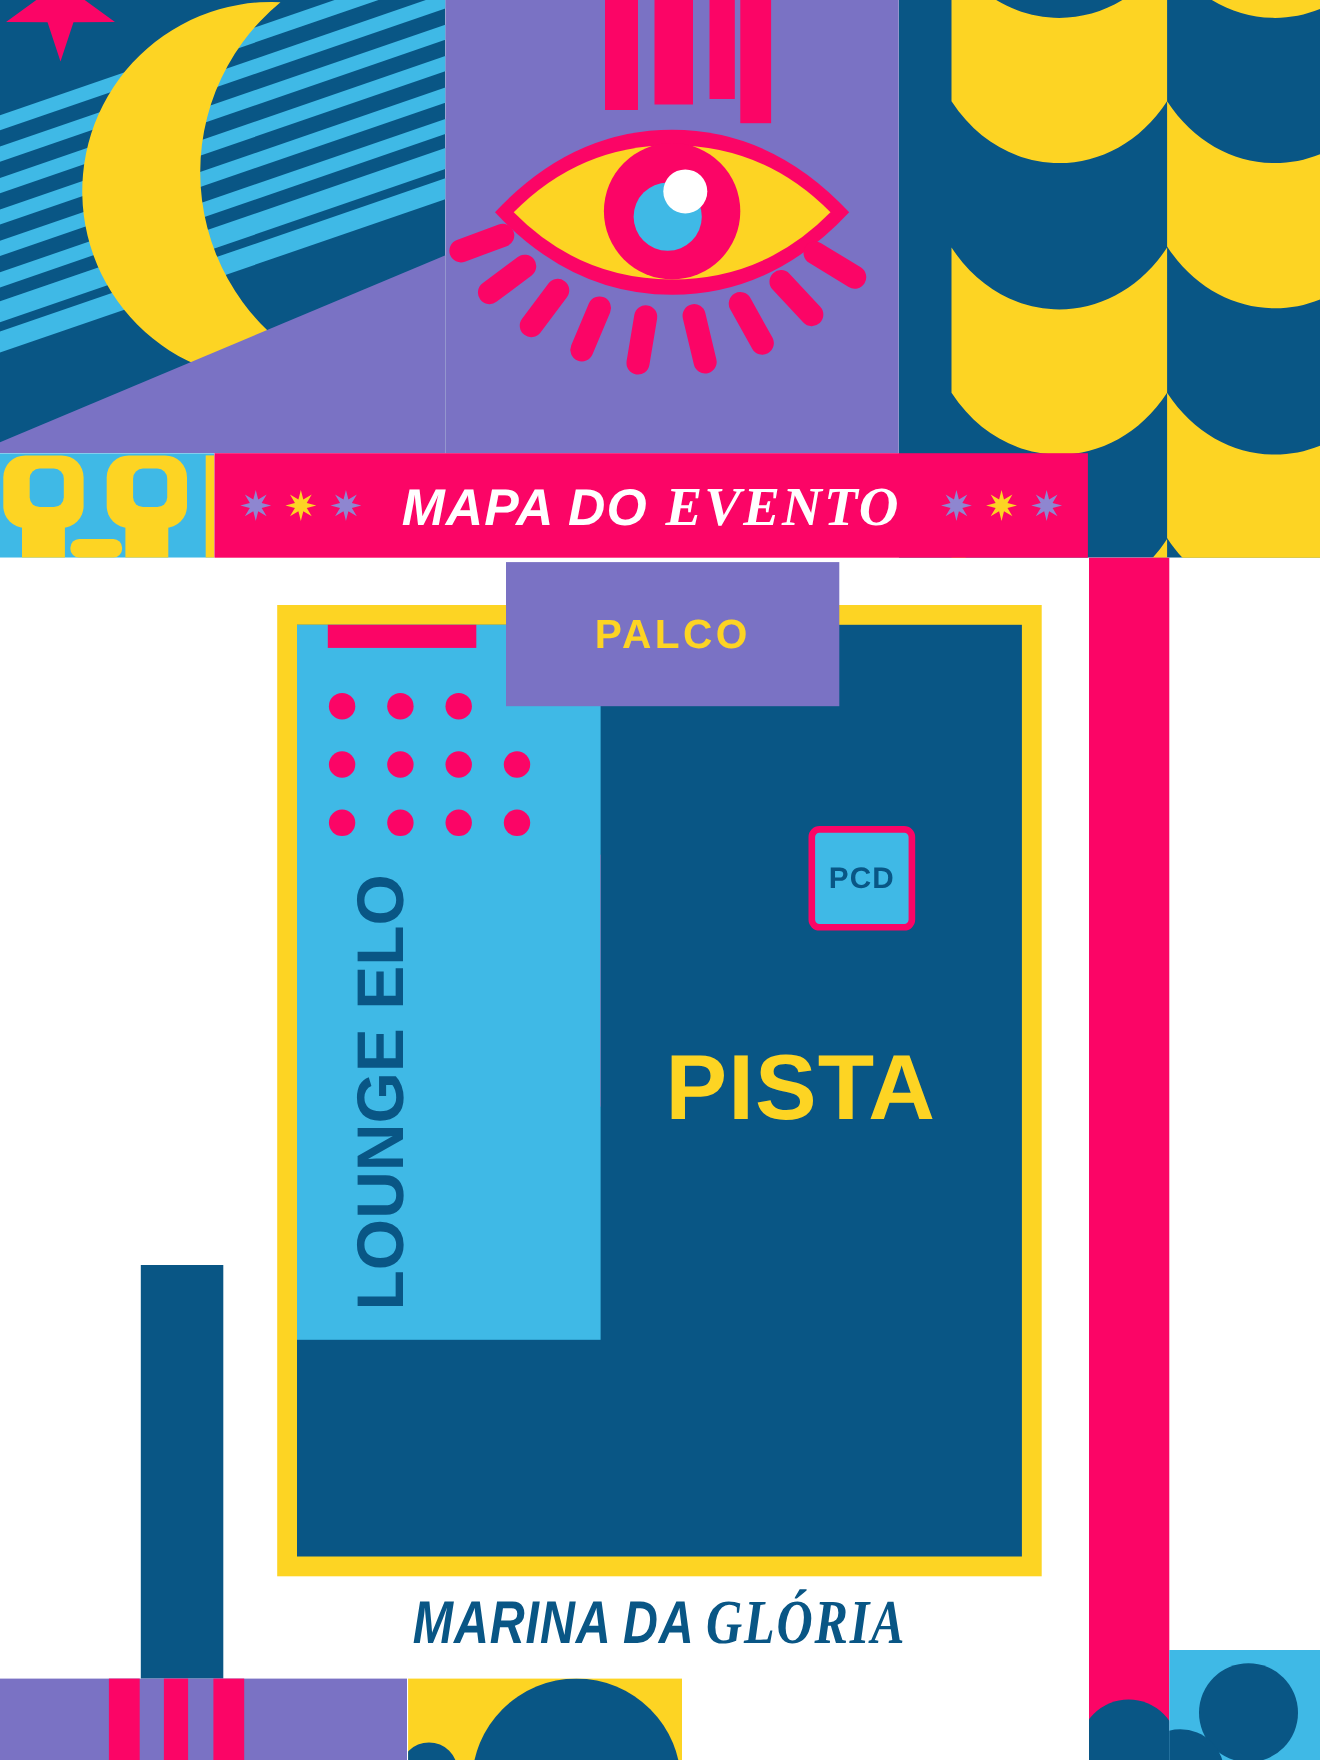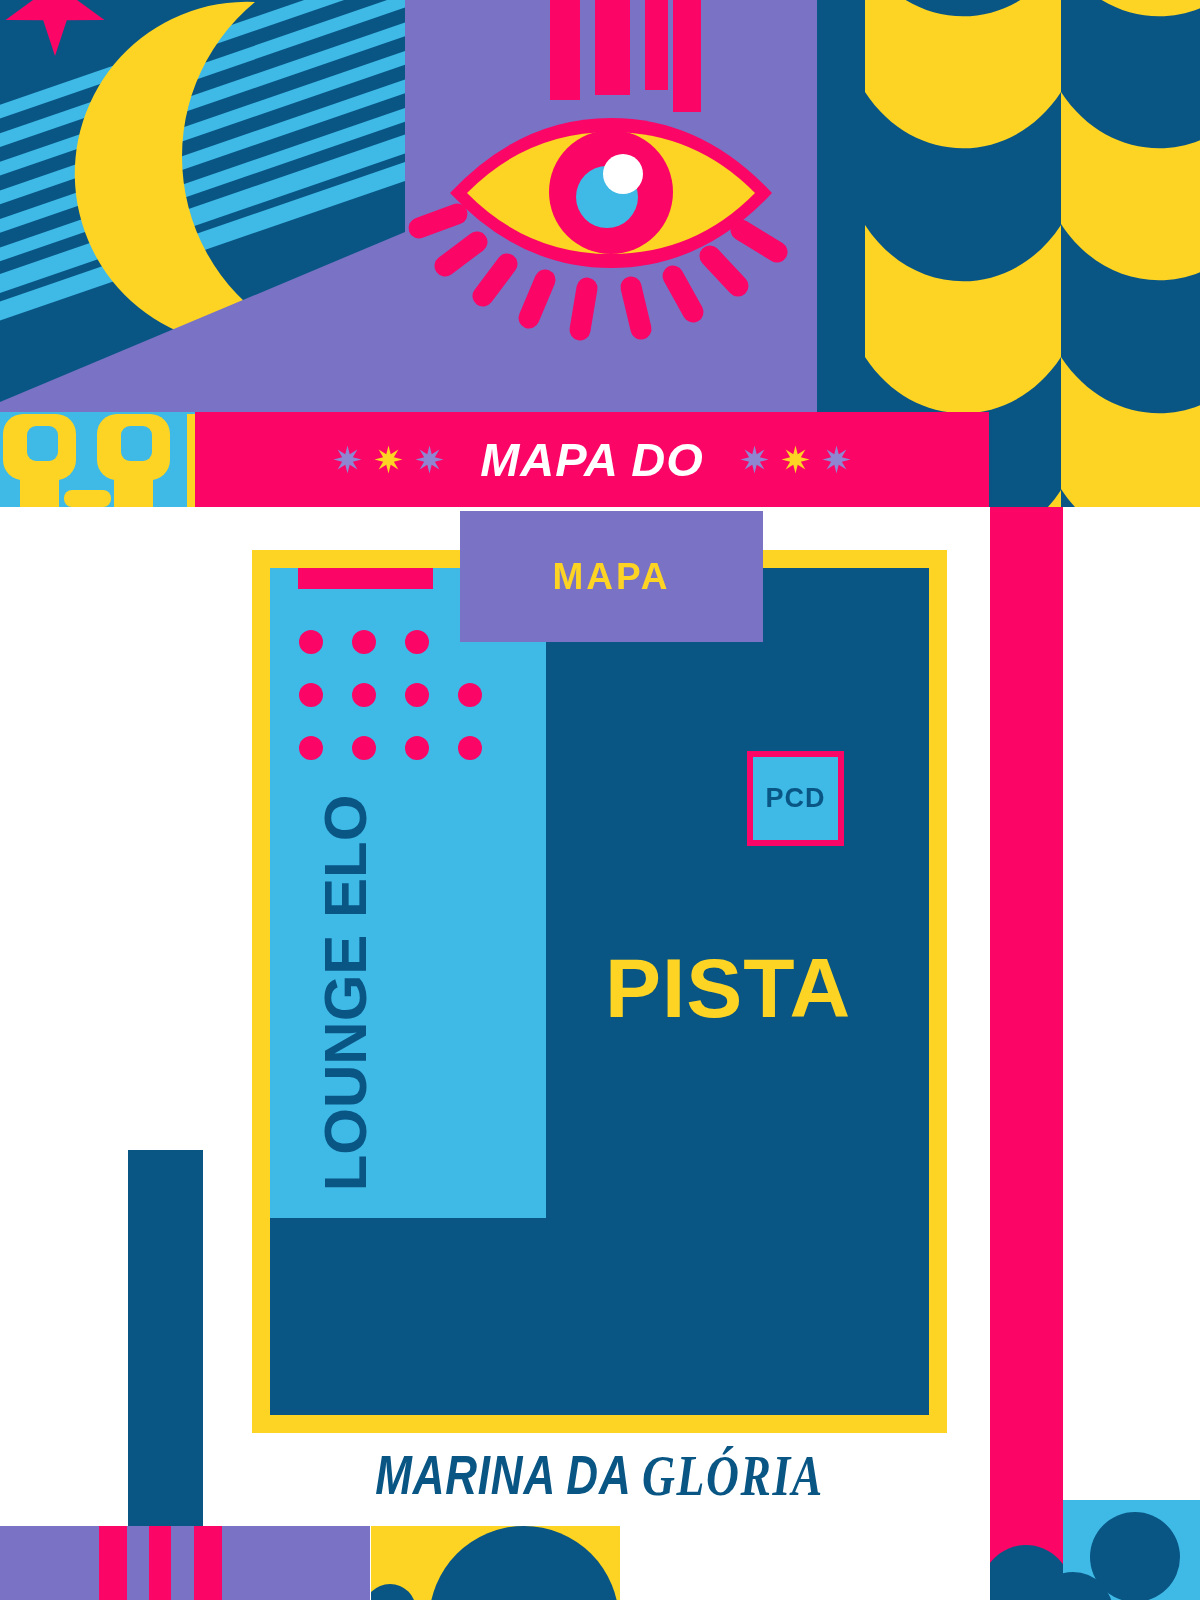--- a/index.html
+++ b/index.html
@@ -180,20 +180,21 @@
         </svg>
       <svg width="33" height="33" viewBox="0 0 40 40">
           <polygon class="f-yellow" points="20,3 22.7,13.5 32,8 26.5,17.3 37,20 26.5,22.7 32,32 22.7,26.5 20,37 17.3,26.5 8,32 13.5,22.7 3,20 13.5,17.3 8,8 17.3,13.5"></polygon>
         </svg>
       <svg width="33" height="33" viewBox="0 0 40 40">
           <polygon class="f-lav" points="20,3 22.7,13.5 32,8 26.5,17.3 37,20 26.5,22.7 32,32 22.7,26.5 20,37 17.3,26.5 8,32 13.5,22.7 3,20 13.5,17.3 8,8 17.3,13.5"></polygon>
         </svg>
     </span>
     <span id="banner-title">
       <span class="t-bold">MAPA DO</span>
+      <span class="t-serif">EVENTO</span>
     </span>
     <span class="star-group">
       <svg width="33" height="33" viewBox="0 0 40 40">
           <polygon class="f-lav" points="20,3 22.7,13.5 32,8 26.5,17.3 37,20 26.5,22.7 32,32 22.7,26.5 20,37 17.3,26.5 8,32 13.5,22.7 3,20 13.5,17.3 8,8 17.3,13.5"></polygon>
         </svg>
       <svg width="33" height="33" viewBox="0 0 40 40">
           <polygon class="f-yellow" points="20,3 22.7,13.5 32,8 26.5,17.3 37,20 26.5,22.7 32,32 22.7,26.5 20,37 17.3,26.5 8,32 13.5,22.7 3,20 13.5,17.3 8,8 17.3,13.5"></polygon>
         </svg>
       <svg width="33" height="33" viewBox="0 0 40 40">
           <polygon class="f-lav" points="20,3 22.7,13.5 32,8 26.5,17.3 37,20 26.5,22.7 32,32 22.7,26.5 20,37 17.3,26.5 8,32 13.5,22.7 3,20 13.5,17.3 8,8 17.3,13.5"></polygon>
@@ -209,21 +210,21 @@
   <div id="map" class="abs">
     <div id="map-interior">
       <div id="pista-label">PISTA</div>
       <div id="sponsor-strip" style="left:166px;top:209px;"></div>
       <div id="sponsor-box" style="left:188px;top:209px;">
         <div id="sponsor-label">
           <span>ÁREA</span>
           <span>PATROCINADORES</span>
         </div>
       </div>
-      <div id="pcd" style="left:477px;top:183px;">
+      <div id="pcd" style="left:465px;top:183px;border-radius:10px;">
         <span>PCD</span>
       </div>
       <div id="lounge" style="left:0;top:0;">
         <div id="lounge-bar"></div>
         <div>
           <div class="dot" style="left:29px;top:62px;"></div>
           <div class="dot" style="left:82px;top:62px;"></div>
           <div class="dot" style="left:135px;top:62px;"></div>
           <div class="dot" style="left:29px;top:115px;"></div>
           <div class="dot" style="left:82px;top:115px;"></div>
@@ -233,21 +234,21 @@
           <div class="dot" style="left:82px;top:168px;"></div>
           <div class="dot" style="left:135px;top:168px;"></div>
           <div class="dot" style="left:188px;top:168px;"></div>
         </div>
         <div id="lounge-label">LOUNGE ELO</div>
       </div>
     </div>
   </div>
 
   <div id="palco" class="abs">
-    <span>MAPA</span>
+    <span>PALCO</span>
   </div>
 
   <div id="footer" class="abs">
     <span class="v-bold">MARINA</span>
     <span class="v-bold">DA</span>
     <span class="v-serif">GLÓRIA</span>
   </div>
 
   <div id="bottom-purple" class="abs">
     <div class="bar" style="left:99px;width:28px;"></div>

